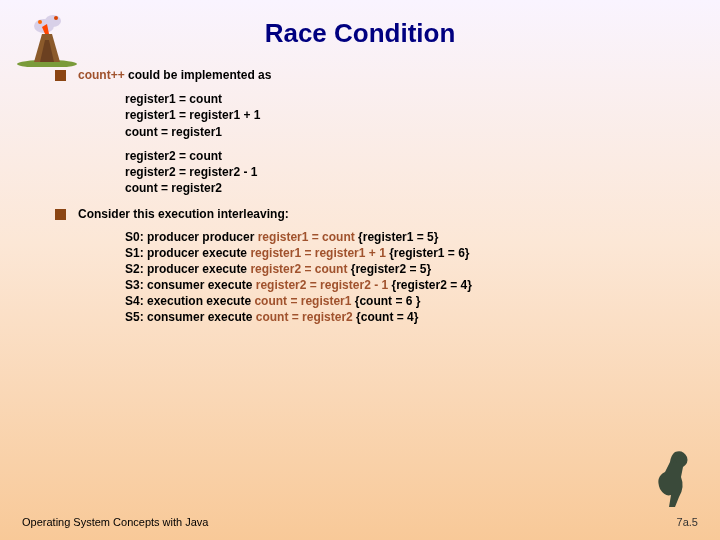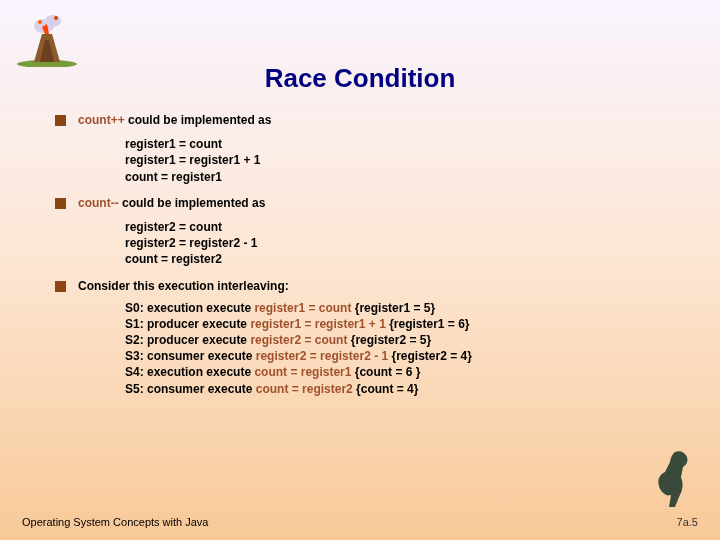--- a/index.html
+++ b/index.html
@@ -13,21 +13,20 @@
     overflow: hidden;
     box-sizing: border-box;
   }
   .title {
     text-align: center;
     font-size: 26px;
     font-weight: bold;
     color: #000080;
     padding-top: 18px;
     padding-bottom: 8px;
-    margin-top: 45px;
   }
   .content {
     padding-left: 55px;
     padding-right: 40px;
     font-size: 12px;
     color: #000;
     line-height: 1.35;
   }
   .bullet-row {
     display: flex;
@@ -115,39 +114,33 @@
     <div class="bullet-text">
       <span class="brown">count++</span><span> could be implemented as</span>
     </div>
   </div>
   <div class="code-block">
     <div>register1 = count</div>
     <div>register1 = register1 + 1</div>
     <div>count = register1</div>
   </div>
 
-  <div class="bullet-row">
-    <div class="bullet"></div>
-    <div class="bullet-text">
-      <span class="brown">count--</span><span> could be implemented as</span>
-    </div>
-  </div>
   <div class="code-block">
     <div>register2 = count</div>
     <div>register2 = register2 - 1</div>
     <div>count = register2</div>
   </div>
 
   <div class="bullet-row">
     <div class="bullet"></div>
     <div class="bullet-text">Consider this execution interleaving:</div>
   </div>
 
   <div class="interleave">
-    <div><span>S0: execution execute </span><span class="brown">register1 = count</span><span>   {register1 = 5}</span></div>
+    <div><span>S0: producer producer </span><span class="brown">register1 = count</span><span>   {register1 = 5}</span></div>
     <div><span>S1: producer execute </span><span class="brown">register1 = register1 + 1</span><span>   {register1 = 6}</span></div>
     <div><span>S2: producer execute </span><span class="brown">register2 = count</span><span>   {register2 = 5}</span></div>
     <div><span>S3: consumer execute </span><span class="brown">register2 = register2 - 1</span><span>   {register2 = 4}</span></div>
     <div><span>S4: execution execute </span><span class="brown">count = register1</span><span>   {count = 6 }</span></div>
     <div><span>S5: consumer execute </span><span class="brown">count = register2</span><span>   {count = 4}</span></div>
   </div>
 
 </div>
 
 <div class="dino">

